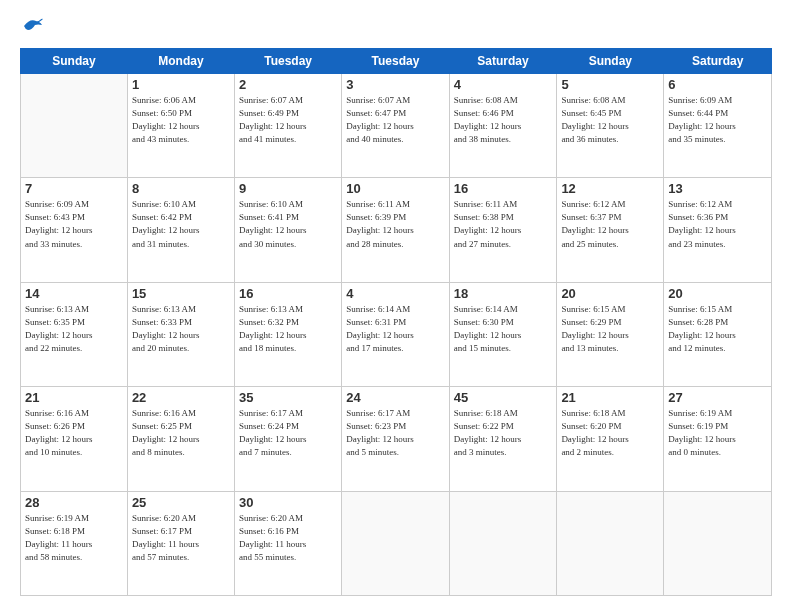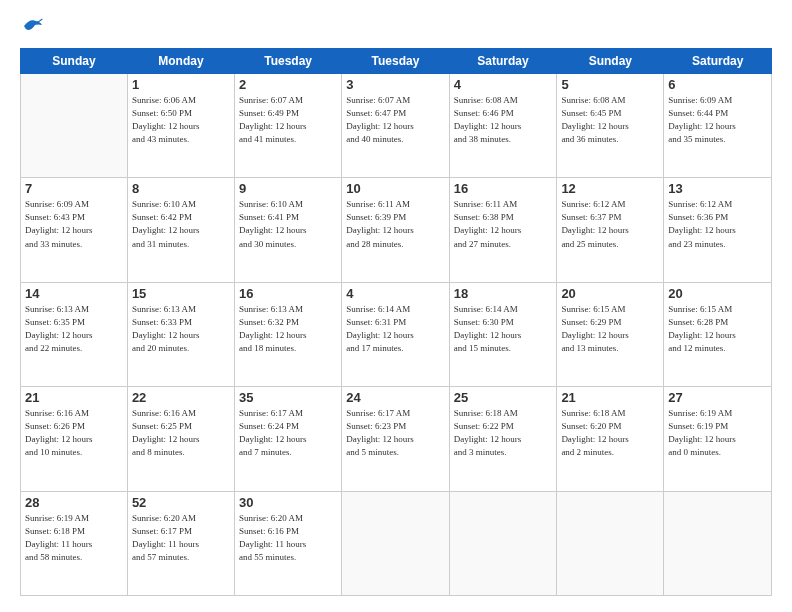--- a/index.html
+++ b/index.html
@@ -303,21 +303,21 @@
 and 7 minutes.</div>
           </td>
           <td>
             <span class="day-number">24</span>
             <div class="day-info" style="white-space: pre-line;">Sunrise: 6:17 AM
 Sunset: 6:23 PM
 Daylight: 12 hours
 and 5 minutes.</div>
           </td>
           <td>
-            <span class="day-number">25</span>
+            <span class="day-number">45</span>
             <div class="day-info" style="white-space: pre-line;">Sunrise: 6:18 AM
 Sunset: 6:22 PM
 Daylight: 12 hours
 and 3 minutes.</div>
           </td>
           <td>
             <span class="day-number">21</span>
             <div class="day-info" style="white-space: pre-line;">Sunrise: 6:18 AM
 Sunset: 6:20 PM
 Daylight: 12 hours
@@ -333,21 +333,21 @@
         </tr>
         <tr>
           <td>
             <span class="day-number">28</span>
             <div class="day-info" style="white-space: pre-line;">Sunrise: 6:19 AM
 Sunset: 6:18 PM
 Daylight: 11 hours
 and 58 minutes.</div>
           </td>
           <td>
-            <span class="day-number">52</span>
+            <span class="day-number">25</span>
             <div class="day-info" style="white-space: pre-line;">Sunrise: 6:20 AM
 Sunset: 6:17 PM
 Daylight: 11 hours
 and 57 minutes.</div>
           </td>
           <td>
             <span class="day-number">30</span>
             <div class="day-info" style="white-space: pre-line;">Sunrise: 6:20 AM
 Sunset: 6:16 PM
 Daylight: 11 hours

